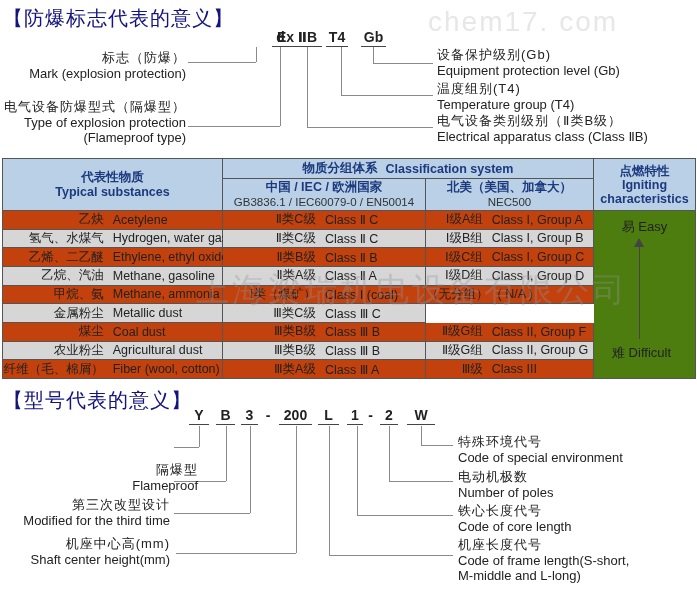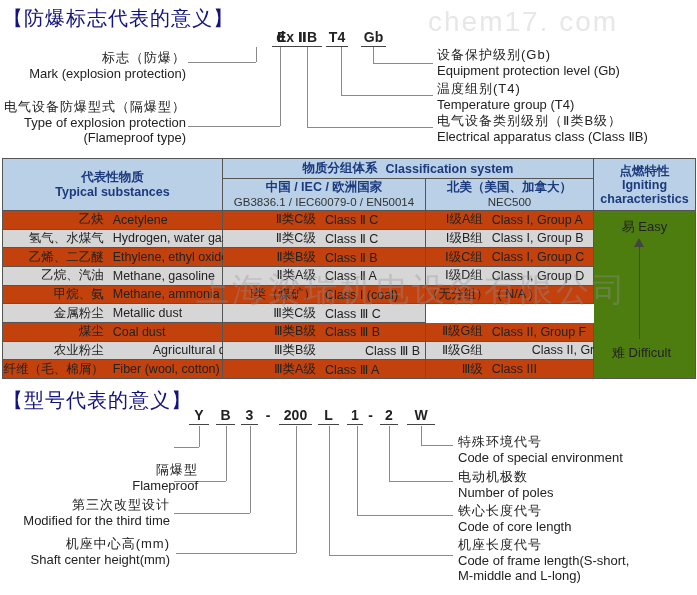--- a/index.html
+++ b/index.html
@@ -40,21 +40,21 @@
   .hd-na{grid-row:2;grid-column:3;line-height:15px;}
   .hd-ign{grid-row:1/3;grid-column:4;line-height:14px;}
   .cell{display:flex;align-items:center;background:#c2410c;}
   .cell .cn{flex:0 0 46%;text-align:right;white-space:nowrap;}
   .cell.c1 .cn{flex-basis:46%;}
   .cell.c3 .cn{flex-basis:34%;}
   .cell .en{margin-left:9px;white-space:nowrap;}
   .alt{background:#d6d6d6 !important;}
   .c1{grid-column:1;} .c2{grid-column:2;} .c3{grid-column:3;}
   .gr3{grid-row:3;} .gr4{grid-row:4;} .gr5{grid-row:5;} .gr6{grid-row:6;} .gr7{grid-row:7;}
-  .gr8{grid-row:8;} .gr9{grid-row:9;} .gr10{grid-row:10;gap:40px;} .gr11{grid-row:11;}
+  .gr8{grid-row:8;} .gr9{grid-row:9;} .gr10{grid-row:10;} .gr11{grid-row:11;}
   .ign-cell{grid-row:3/12;grid-column:4;position:relative;background:#4d7c0f;}
   .easy{position:absolute;top:7px;left:0;width:100%;text-align:center;font-size:13px;}
   .difficult{position:absolute;top:133px;left:4px;width:100%;text-align:left;font-size:13px;padding-left:14px;box-sizing:border-box;}
   .arrow-line{position:absolute;left:45px;top:36px;height:92px;width:1px;background:#444;}
   .arrow-head{position:absolute;left:40px;top:27px;width:0;height:0;
               border-left:5px solid transparent;border-right:5px solid transparent;
               border-bottom:9px solid #444;}
 </style>
 </head>
 <body>

